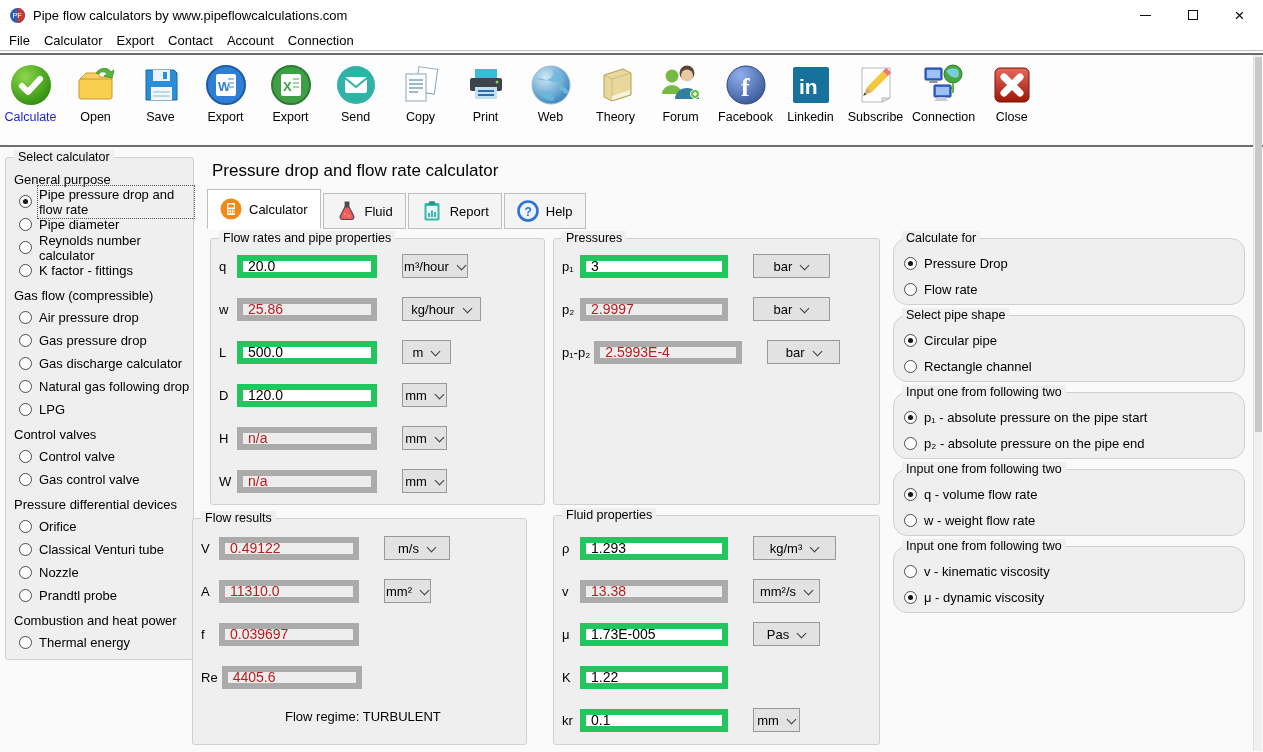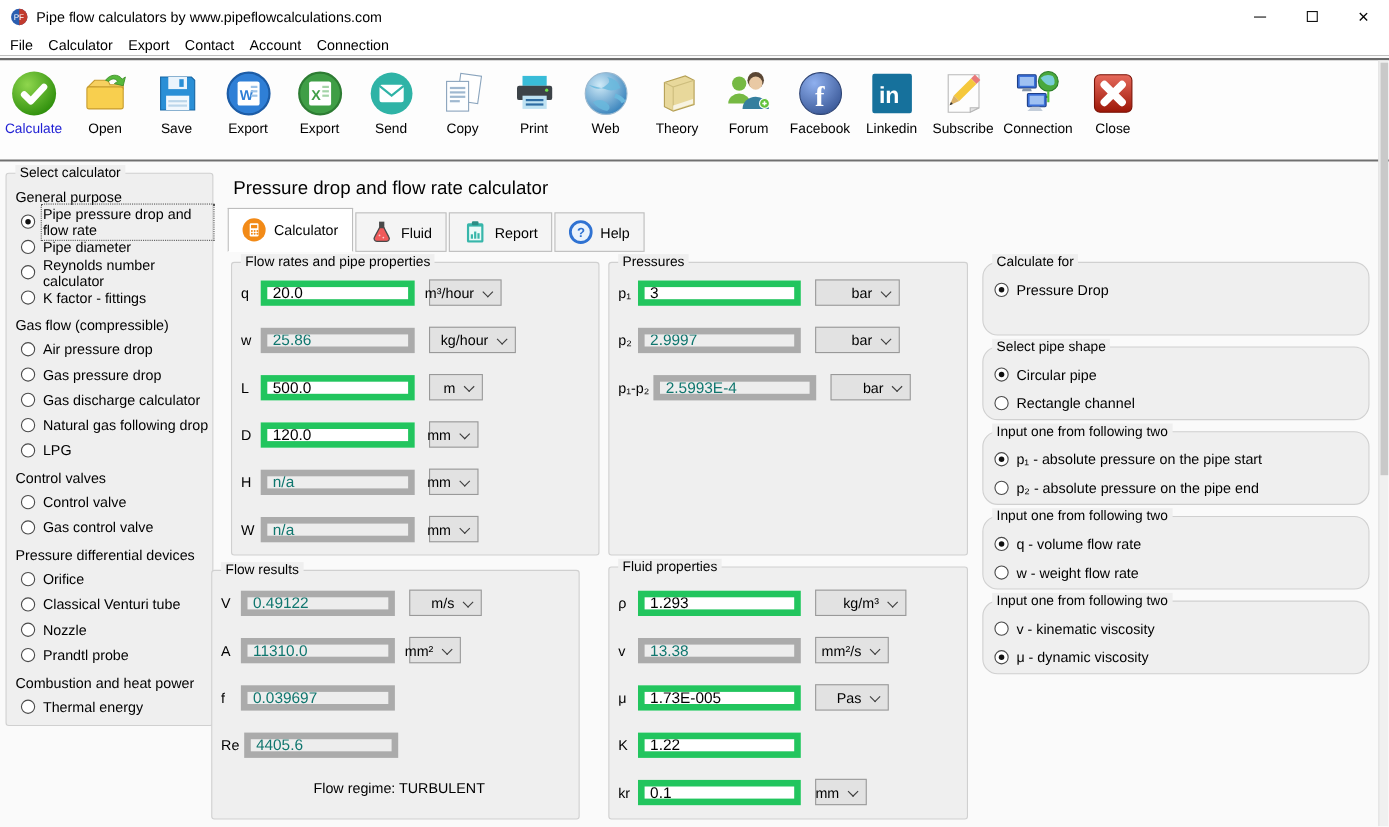--- a/index.html
+++ b/index.html
@@ -57,23 +57,23 @@
   #box-flow_results{left:192px;top:371px;width:335px;height:227px}
   #box-pressures{left:553px;top:91px;width:327px;height:267px}
   #box-fluid_properties{left:553px;top:368px;width:327px;height:230px}
   .rows{display:flex;flex-direction:column;gap:19px}
   #rows-flow_rates,#rows-pressures{padding:15px 0 0 8px}
   #rows-flow_results{padding:17px 0 0 8px}
   #rows-fluid_properties{padding:20px 0 0 8px}
   .frow{display:flex;align-items:center;height:24px}
   .flabel{min-width:14px;margin-right:4px;font-size:13px;white-space:nowrap}
   .fin{height:23px;border:6px solid #22c55e;background:#fff;font:14px "Liberation Sans",sans-serif;padding:0 5px;width:140px}
-  .fin.ro{background:#ededed;border-color:#ababab;color:#0f766e}
+  .fin.ro{background:#ededed;border-color:#ababab;color:#b91c1c}
   .col2 .fin{width:148px}
-  .combo{margin-left:13px;height:24px;background:#e2e2e2;border:1px solid #999;display:flex;align-items:center;justify-content:flex-end;padding:0 7px;font-size:13px}
+  .combo{margin-left:25px;height:24px;background:#e2e2e2;border:1px solid #999;display:flex;align-items:center;justify-content:center;padding:0 7px;font-size:13px}
   .chev{width:9px;height:9px;margin-left:8px;position:relative;flex:0 0 auto}
   .chev::before{content:"";position:absolute;left:1px;top:0;width:6px;height:6px;border-right:1.6px solid #3c3c3c;border-bottom:1.6px solid #3c3c3c;transform:rotate(45deg)}
   .fnote{margin:20px 0 0 92px;font-size:13px;white-space:nowrap}
 
   
   .optcol{position:absolute;left:893px;top:91px;width:352px}
   .obox{position:relative;border:1px solid #d0d0d0;background:#efefef;border-radius:14px;height:67px;margin-bottom:10px;padding:12px 0 0 10px}
   .obox .gtitle{background:#efefef}
   .oradio{display:flex;align-items:center;gap:7px;height:24px;margin-bottom:2px;font-size:13px}
 
@@ -638,20 +638,24 @@
         </div>
     </div>
 
     <div class="optcol" id="optcol">
         <div class="obox">
           <span class="gtitle">Calculate for</span>
           <div class="oradio">
             <span class="radio on"></span>
             <span class="oradio-label">Pressure Drop</span>
           </div>
+          <div class="oradio">
+            <span class="radio"></span>
+            <span class="oradio-label">Flow rate</span>
+          </div>
         </div>
         <div class="obox">
           <span class="gtitle">Select pipe shape</span>
           <div class="oradio">
             <span class="radio on"></span>
             <span class="oradio-label">Circular pipe</span>
           </div>
           <div class="oradio">
             <span class="radio"></span>
             <span class="oradio-label">Rectangle channel</span>

